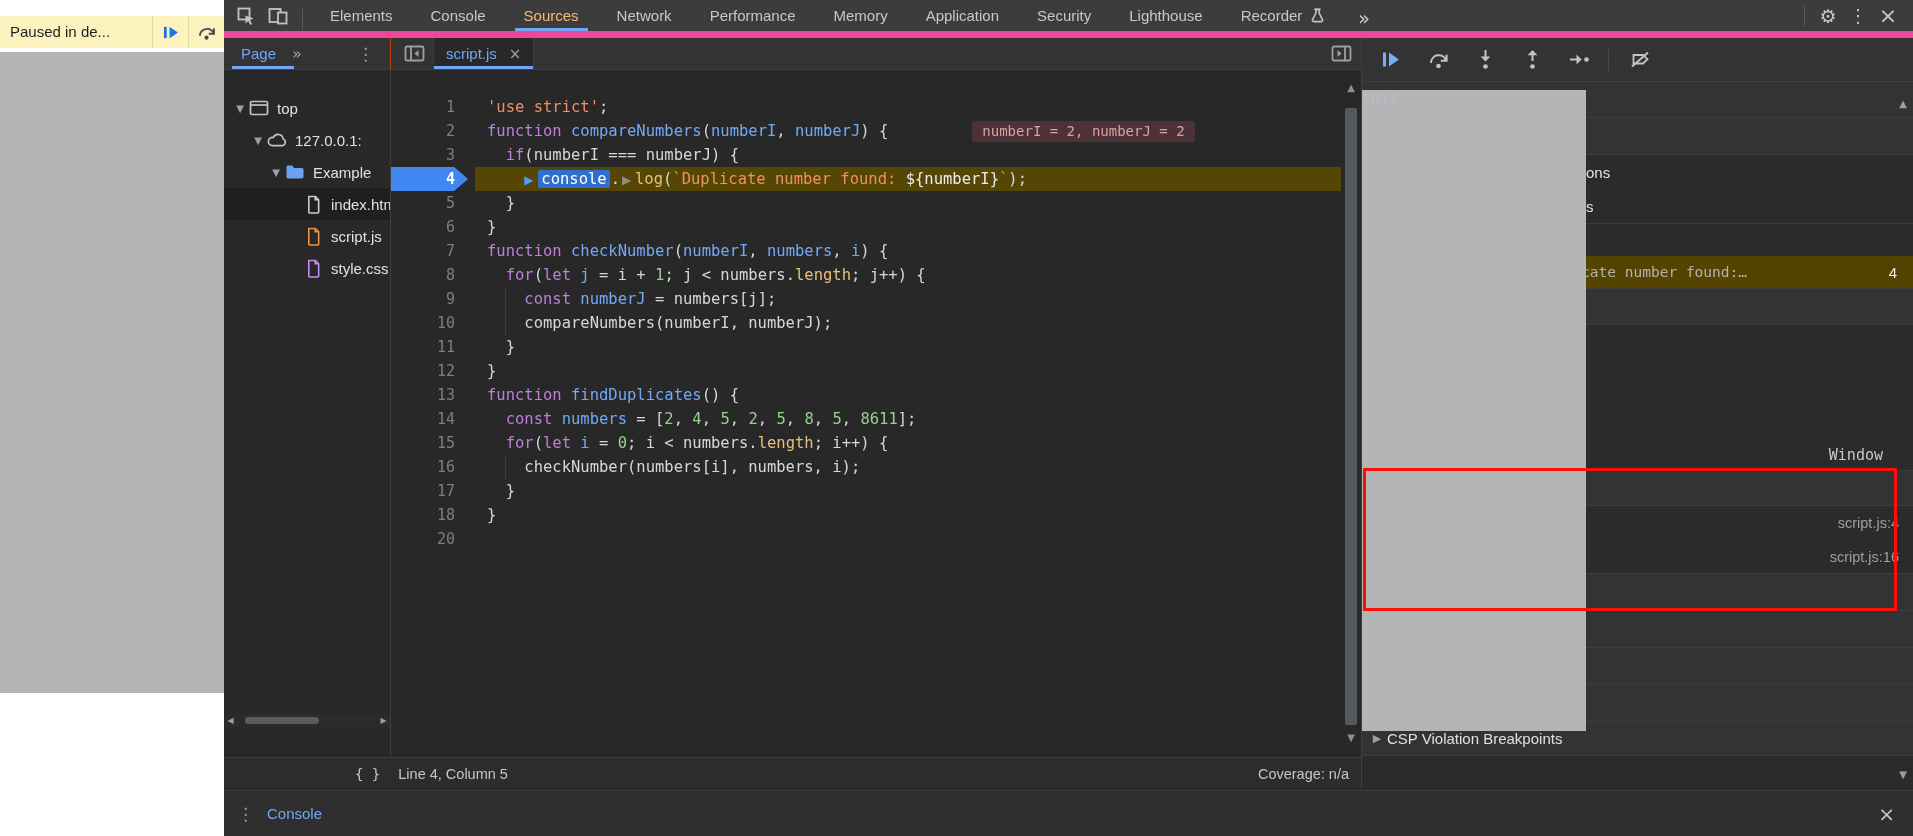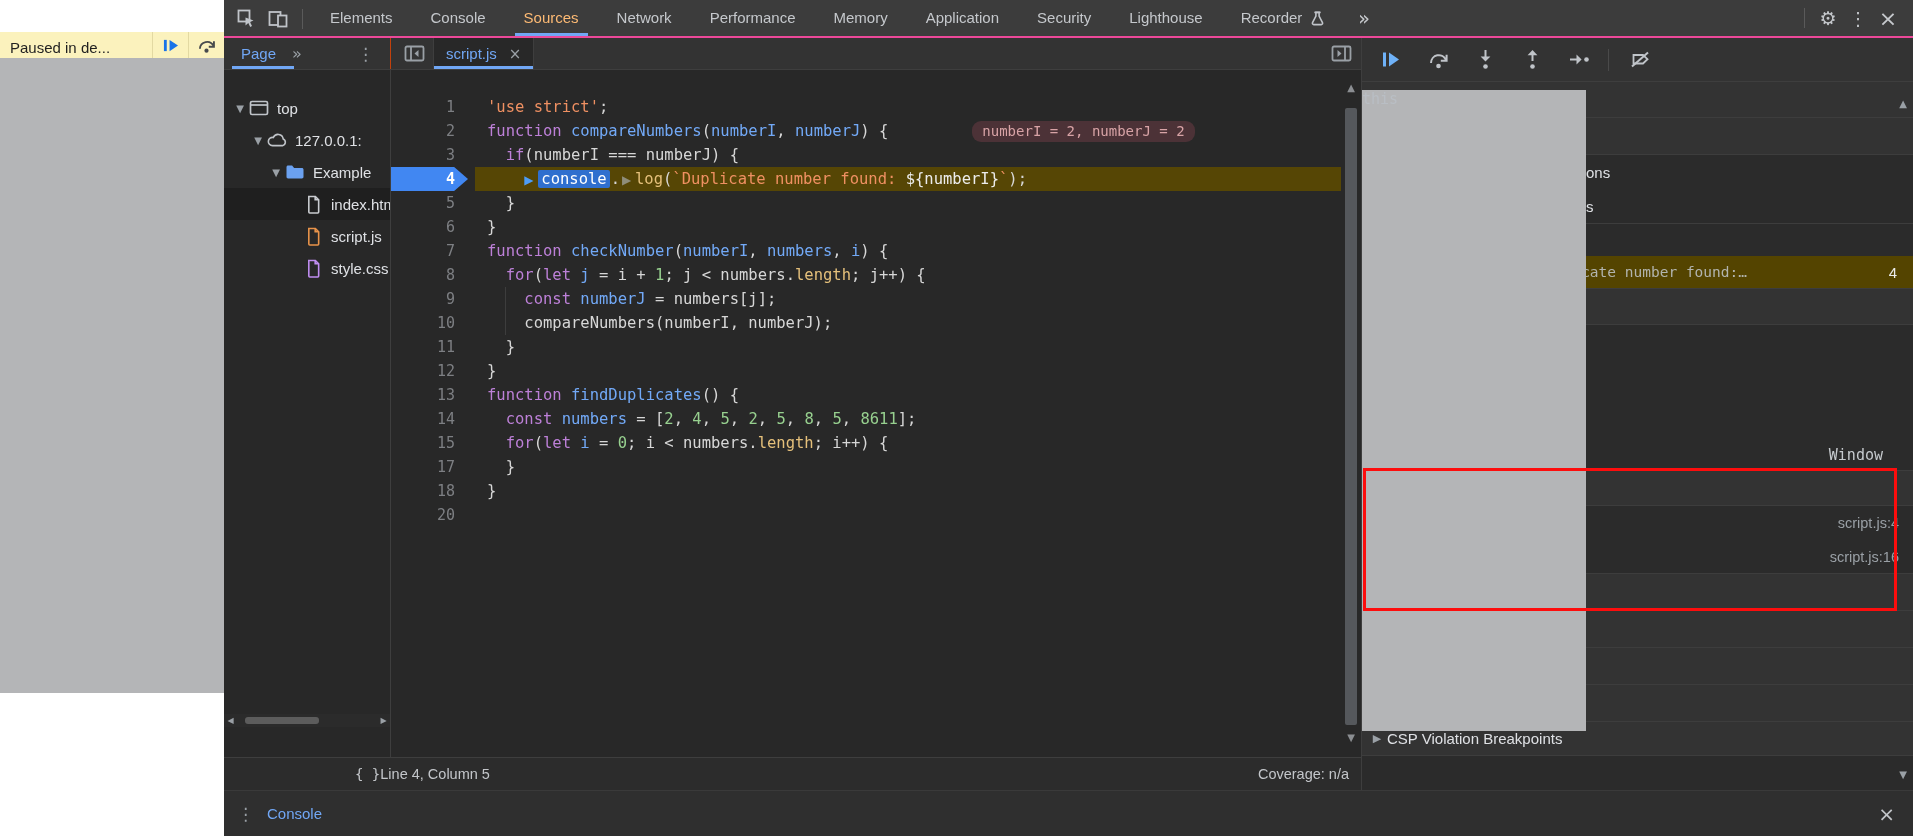--- a/index.html
+++ b/index.html
@@ -2,29 +2,29 @@
 <html><head>
 <meta charset="utf-8">
 <style>
   *{margin:0;padding:0;box-sizing:border-box}
   body{background:#fff;font-family:"Liberation Sans",sans-serif}
   .stage{position:relative;width:1913px;height:836px;background:#fff;overflow:hidden}
 
   
   .webpage{position:absolute;left:0;top:0;width:224px;height:836px;background:#fff}
   .dim{position:absolute;left:0;top:52px;width:224px;height:641px;background:#b4b5b7}
-  .toast{position:absolute;left:0;top:32px;width:224px;height:26px;background:#fbf2bd;display:flex;align-items:stretch;z-index:3}
+  .toast{position:absolute;left:0;top:16px;width:224px;height:32px;background:#fbf2bd;display:flex;align-items:stretch;z-index:3}
   .toast-text{flex:1;font-size:15px;color:#1f1f1f;line-height:31px;padding-left:10px;white-space:nowrap;overflow:hidden}
   .tbtn{width:36px;display:flex;align-items:center;justify-content:center;border-left:1px solid #e3d9a2;cursor:pointer}
 
   
   .devtools{position:absolute;left:224px;top:0;width:1689px;height:836px;background:#282828;color:#bdc1c6}
 
   
-  .topbar{position:absolute;left:0;top:0;width:100%;height:38px;background:#3c3c3c;border-bottom:2px solid #ec4899;display:flex;align-items:stretch}
+  .topbar{position:absolute;left:0;top:0;width:100%;height:38px;background:#3c3c3c;border-bottom:7px solid #ec4899;display:flex;align-items:stretch}
   .ibtn{width:32px;display:flex;align-items:center;justify-content:center;cursor:pointer}
   .vsep{width:1px;height:20px;background:#5a5a5a;margin:9px 8px;flex:0 0 1px}
   .tabs{display:flex;align-items:stretch}
   .tab{padding:0 19px;line-height:36px;font-size:15px;color:#c5c8cc;position:relative;cursor:pointer;white-space:nowrap;display:flex;align-items:center;gap:8px}
   .tab.sel{color:#fdba74}
   .tab.sel::after{content:"";position:absolute;left:10px;right:10px;bottom:0;height:3px;background:#71a7f5}
   .morechev{padding:0 14px;line-height:36px;font-size:19px;color:#c5c8cc;cursor:pointer;font-family:"DejaVu Sans",sans-serif}
   .tb-right{margin-left:auto;display:flex;align-items:center;padding-right:10px}
   .glyphbtn{width:30px;text-align:center;font-family:"DejaVu Sans",sans-serif;color:#c5c8cc;cursor:pointer}
 
@@ -63,29 +63,29 @@
   .gut .num{position:relative;z-index:1}
   .wbg{position:absolute;left:0;top:0;width:77px;height:24px;background:#4187f2;clip-path:polygon(0 0,82% 0,100% 50%,82% 100%,0 100%)}
   .gut.wedge{color:#fff;font-weight:bold}
   .code{flex:1;position:relative;padding-left:12px;color:#d7d7d7}
   .cur .code{background:#564605}
   .c-k{color:#bd80d8}.c-d{color:#72a9f7}.c-s{color:#ef9062}.c-n{color:#97d08f}.c-p{color:#e5c07b}.c-w{color:#ececec}.c-t{color:#d7d7d7}
   .cbox{background:#2f6fce;color:#fff;border-radius:2px;padding:0 3px;margin:0 1px}
   .m1{color:#4d9df6;font-size:12px;display:inline-block;width:13px;font-family:"DejaVu Sans",sans-serif}
   .m2{color:#8f8d7a;font-size:12px;display:inline-block;width:13px;margin-left:2px;font-family:"DejaVu Sans",sans-serif}
   .ind{position:absolute;left:30px;top:0;height:24px;border-left:1px solid #3d3d3d}
-  .badge{display:inline-block;margin-left:84px;background:#4c3237;color:#d8a3a6;border-radius:9px;padding:0 10px;font-size:14px;height:21px;line-height:21px;vertical-align:middle}
+  .badge{display:inline-block;margin-left:84px;background:#4c3237;color:#d8a3a6;border-radius:3px;padding:0 10px;font-size:14px;height:21px;line-height:21px;vertical-align:middle}
   .vsb{position:absolute;right:0;top:0;width:20px;height:100%}
   .vsb .arr{position:absolute;left:0;width:100%;text-align:center;color:#8b8e92;font-size:10px;cursor:pointer;font-family:"DejaVu Sans",sans-serif}
   .vsb .thumb{position:absolute;left:4px;top:38px;width:12px;height:617px;background:#55585c;border-radius:2px;cursor:pointer}
 
   
   .statusbar{position:absolute;left:0;top:757px;width:1137px;height:33px;background:#2c2c2c;border-top:1px solid #3e3e3e;display:flex;align-items:center;font-size:14.5px;color:#c3c6ca}
   .pp{margin-left:131px;font-family:"DejaVu Sans Mono",monospace;font-size:14px;cursor:pointer}
-  .pos{}
+  .pos{margin-left:18px}
   .cov{margin-left:auto;margin-right:12px}
 
   
   .rpanel{position:absolute;left:1137px;top:38px;width:552px;height:752px;background:#2b2b2b;border-left:1px solid #3e3e3e;overflow:hidden}
   .dtoolbar{height:44px;border-bottom:1px solid #3e3e3e;background:#333;display:flex;align-items:center}
   .dbtn{width:30px;height:30px;display:flex;align-items:center;justify-content:center;margin-left:17px;cursor:pointer}
   .dbtn:first-child{margin-left:14px}
   .dsep{width:1px;height:22px;background:#4a4a4a;margin-left:14px}
   .prow{display:flex;align-items:center;font-size:15px;color:#dfe1e5;overflow:hidden;white-space:nowrap}
   .prow.hdr{background:#333;cursor:pointer}
@@ -309,20 +309,21 @@
           <div class="cl"><span class="gut"><span class="num">6</span></span><span class="code"><span class="c-t">}</span></span></div>
           <div class="cl"><span class="gut"><span class="num">7</span></span><span class="code"><span class="c-k">function</span><span class="c-t"> </span><span class="c-d">checkNumber</span><span class="c-t">(</span><span class="c-d">numberI</span><span class="c-t">, </span><span class="c-d">numbers</span><span class="c-t">, </span><span class="c-d">i</span><span class="c-t">) {</span></span></div>
           <div class="cl"><span class="gut"><span class="num">8</span></span><span class="code"><span class="c-t">  </span><span class="c-k">for</span><span class="c-t">(</span><span class="c-k">let</span><span class="c-t"> </span><span class="c-d">j</span><span class="c-t"> = i + </span><span class="c-n">1</span><span class="c-t">; j &lt; numbers.</span><span class="c-p">length</span><span class="c-t">; j++) {</span></span></div>
           <div class="cl"><span class="gut"><span class="num">9</span></span><span class="code"><i class="ind"></i><span class="c-t">    </span><span class="c-k">const</span><span class="c-t"> </span><span class="c-d">numberJ</span><span class="c-t"> = numbers[j];</span></span></div>
           <div class="cl"><span class="gut"><span class="num">10</span></span><span class="code"><i class="ind"></i><span class="c-t">    compareNumbers(numberI, numberJ);</span></span></div>
           <div class="cl"><span class="gut"><span class="num">11</span></span><span class="code"><span class="c-t">  }</span></span></div>
           <div class="cl"><span class="gut"><span class="num">12</span></span><span class="code"><span class="c-t">}</span></span></div>
           <div class="cl"><span class="gut"><span class="num">13</span></span><span class="code"><span class="c-k">function</span><span class="c-t"> </span><span class="c-d">findDuplicates</span><span class="c-t">() {</span></span></div>
           <div class="cl"><span class="gut"><span class="num">14</span></span><span class="code"><span class="c-t">  </span><span class="c-k">const</span><span class="c-t"> </span><span class="c-d">numbers</span><span class="c-t"> = [</span><span class="c-n">2</span><span class="c-t">, </span><span class="c-n">4</span><span class="c-t">, </span><span class="c-n">5</span><span class="c-t">, </span><span class="c-n">2</span><span class="c-t">, </span><span class="c-n">5</span><span class="c-t">, </span><span class="c-n">8</span><span class="c-t">, </span><span class="c-n">5</span><span class="c-t">, </span><span class="c-n">8611</span><span class="c-t">];</span></span></div>
           <div class="cl"><span class="gut"><span class="num">15</span></span><span class="code"><span class="c-t">  </span><span class="c-k">for</span><span class="c-t">(</span><span class="c-k">let</span><span class="c-t"> </span><span class="c-d">i</span><span class="c-t"> = </span><span class="c-n">0</span><span class="c-t">; i &lt; numbers.</span><span class="c-p">length</span><span class="c-t">; i++) {</span></span></div>
+          <div class="cl"><span class="gut"><span class="num">16</span></span><span class="code"><i class="ind"></i><span class="c-t">    checkNumber(numbers[i], numbers, i);</span></span></div>
           <div class="cl"><span class="gut"><span class="num">17</span></span><span class="code"><span class="c-t">  }</span></span></div>
           <div class="cl"><span class="gut"><span class="num">18</span></span><span class="code"><span class="c-t">}</span></span></div>
           <div class="cl"><span class="gut"><span class="num">20</span></span><span class="code"></span></div>
         </div>
       <div class="vsb">
         <span class="arr" style="top:12px">▲</span>
         <span class="thumb"></span>
         <span class="arr" style="top:662px">▼</span>
       </div>
     </div>

